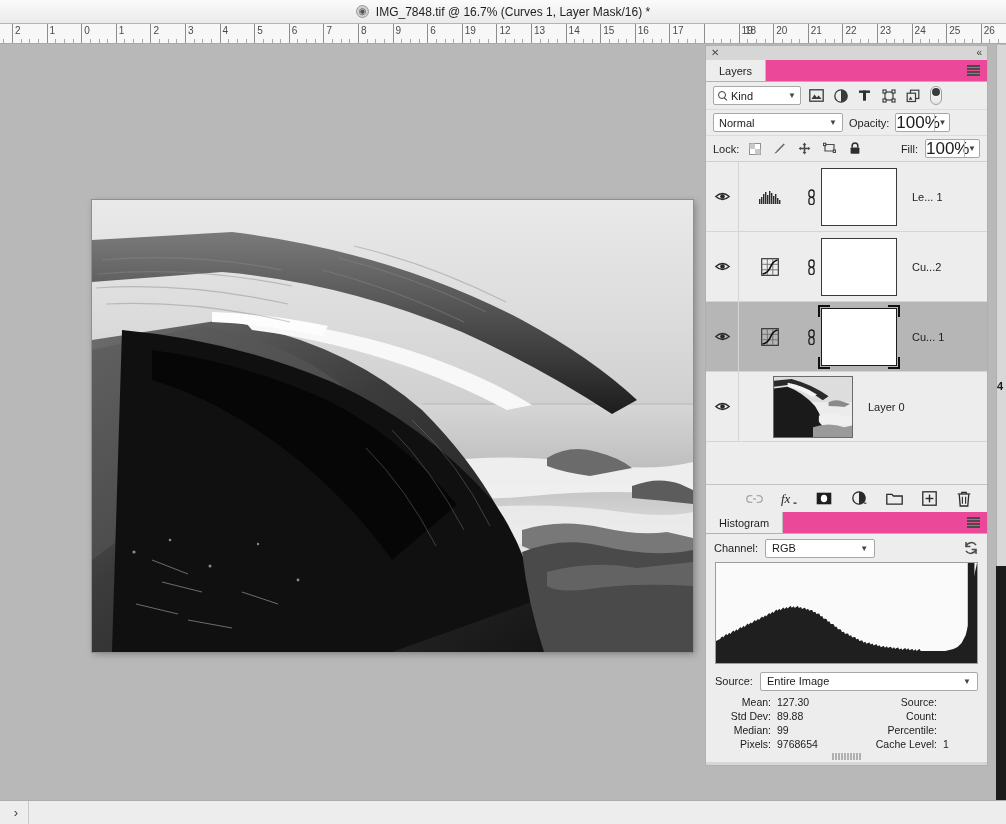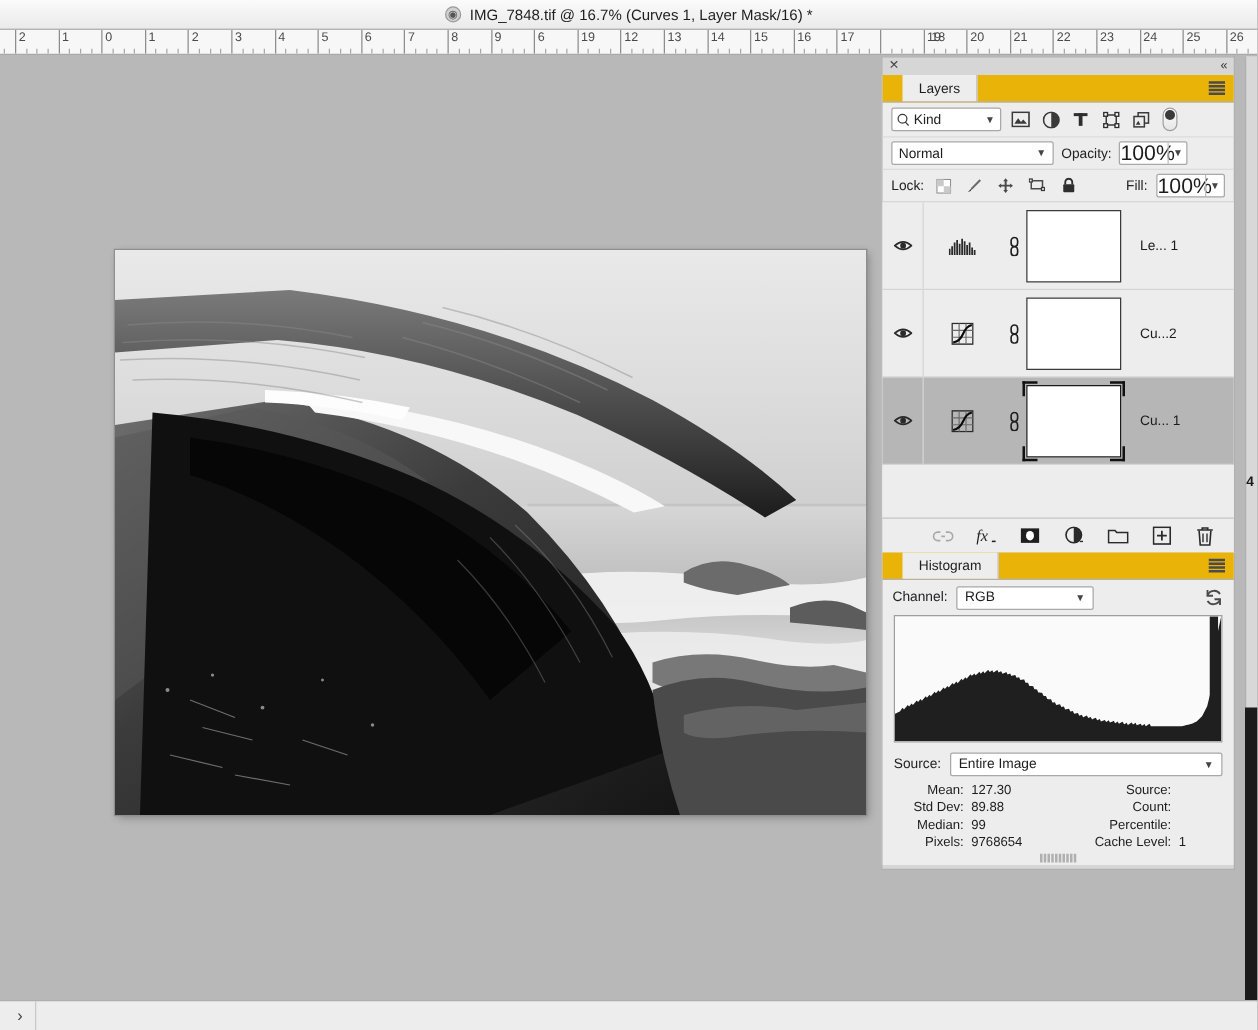--- a/index.html
+++ b/index.html
@@ -88,23 +88,23 @@
   .dock-collapse {
     position: absolute; right: 6px; top: 1px; font-size: 10px; color: #3a3a3a;
     line-height: 12px; letter-spacing: -1px;
   }
 
   .panel {
     background: #ededed;
     border-left: 1px solid #b0b0b0; border-right: 1px solid #b0b0b0;
   }
   .panel-tabs {
-    position: relative; height: 22px; background: #eab308;
+    position: relative; height: 22px; background: #ec4899;
     border-bottom: 1px solid #b2b2b2;
-    display: flex; align-items: stretch; padding-left: 16px;
+    display: flex; align-items: stretch;
   }
   .panel-tab {
     padding: 0 13px; display: flex; align-items: center;
     font-size: 11px; color: #1d1d1d;
     background: #ededed; border-right: 1px solid #bdbdbd;
   }
   .panel-menu {
     position: absolute; right: 7px; top: 5px; width: 13px; height: 11px;
     display: flex; flex-direction: column; justify-content: space-between;
   }
@@ -752,20 +752,41 @@
           </div>
           <div class="mask-thumb active-mask">
             <span class="corner tl"></span>
             <span class="corner tr"></span>
             <span class="corner bl"></span>
             <span class="corner br"></span>
           </div>
           <div class="layer-name">Cu... 1</div>
         </div>
 
+        <div class="layer-row">
+          <div class="eye-cell">
+            <svg width="15" height="11" viewBox="0 0 15 11">
+              <path d="M0.8 5.5 Q7.5 -0.6 14.2 5.5 Q7.5 11.6 0.8 5.5 Z" fill="none" stroke="#2a2a2a" stroke-width="1.3"></path>
+              <circle cx="7.5" cy="5.5" r="2.3" fill="#2a2a2a"></circle>
+            </svg>
+          </div>
+          <div class="pix-thumb">
+            <svg width="100%" height="100%" viewBox="0 0 80 62" preserveAspectRatio="none">
+              <rect x="0" y="0" width="80" height="30" fill="#ddd"></rect>
+              <rect x="0" y="26" width="80" height="36" fill="#ececec"></rect>
+              <path d="M0 4 L18 2 Q40 8 56 20 L50 24 Q34 12 16 8 L0 10 Z" fill="#2a2a2a"></path>
+              <path d="M0 12 L14 10 Q30 16 42 30 Q50 42 54 62 L0 62 Z" fill="#1a1a1a"></path>
+              <path d="M14 6 Q30 9 44 18 L40 21 Q28 13 14 10 Z" fill="#f4f4f4"></path>
+              <path d="M46 40 Q58 34 70 40 Q76 43 80 40 L80 50 Q66 48 54 52 Q48 50 46 46 Z" fill="#f0f0f0"></path>
+              <path d="M40 52 Q56 46 72 52 L80 50 L80 62 L40 62 Z" fill="#9a9a9a"></path>
+              <path d="M56 26 Q64 22 72 26 L78 28 L72 31 Q62 30 56 30 Z" fill="#8a8a8a"></path>
+            </svg>
+          </div>
+          <div class="layer-name">Layer 0</div>
+        </div>
 
         <div class="layer-empty"></div>
       </div>
 
       <div class="layers-btnbar">
         <span class="lbtn">
           <svg width="17" height="10" viewBox="0 0 17 10">
             <path d="M7 5 H10" stroke="#a9a9a9" stroke-width="1.4"></path>
             <path d="M6.3 1.6 H4.2 a3.4 3.4 0 0 0 0 6.8 H6.3" fill="none" stroke="#a9a9a9" stroke-width="1.4"></path>
             <path d="M10.7 1.6 H12.8 a3.4 3.4 0 0 1 0 6.8 H10.7" fill="none" stroke="#a9a9a9" stroke-width="1.4"></path>

